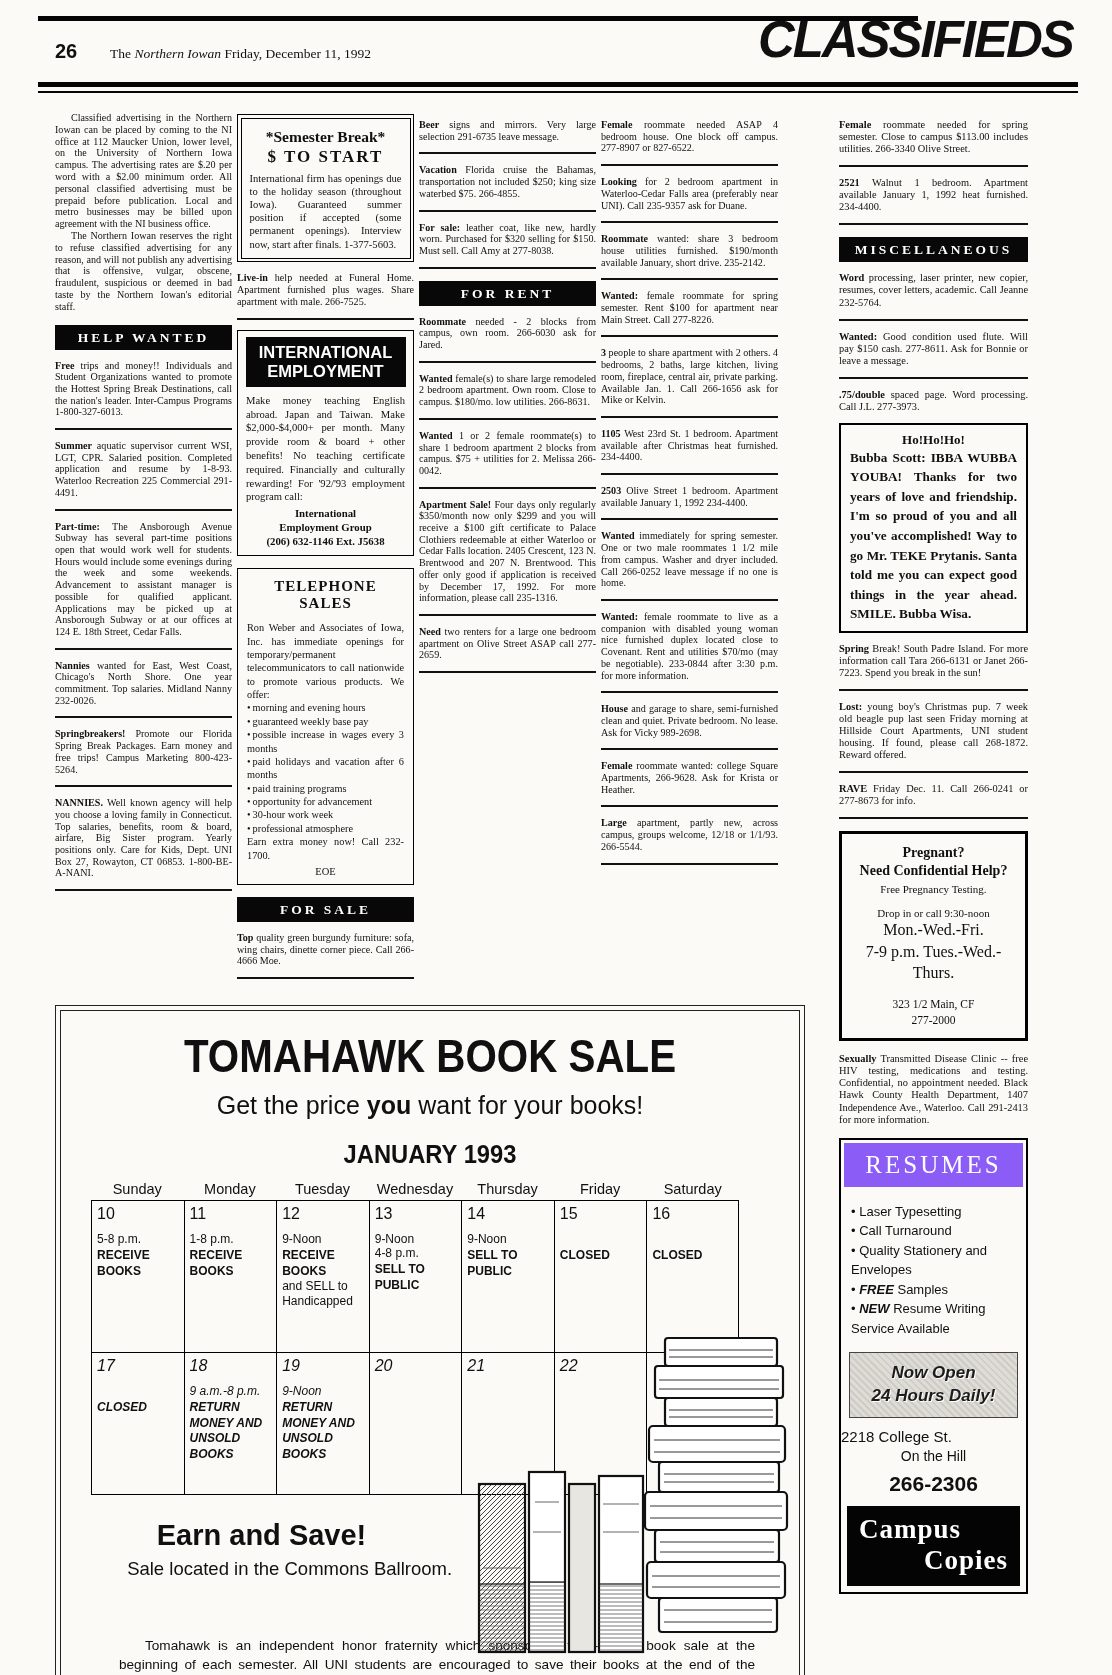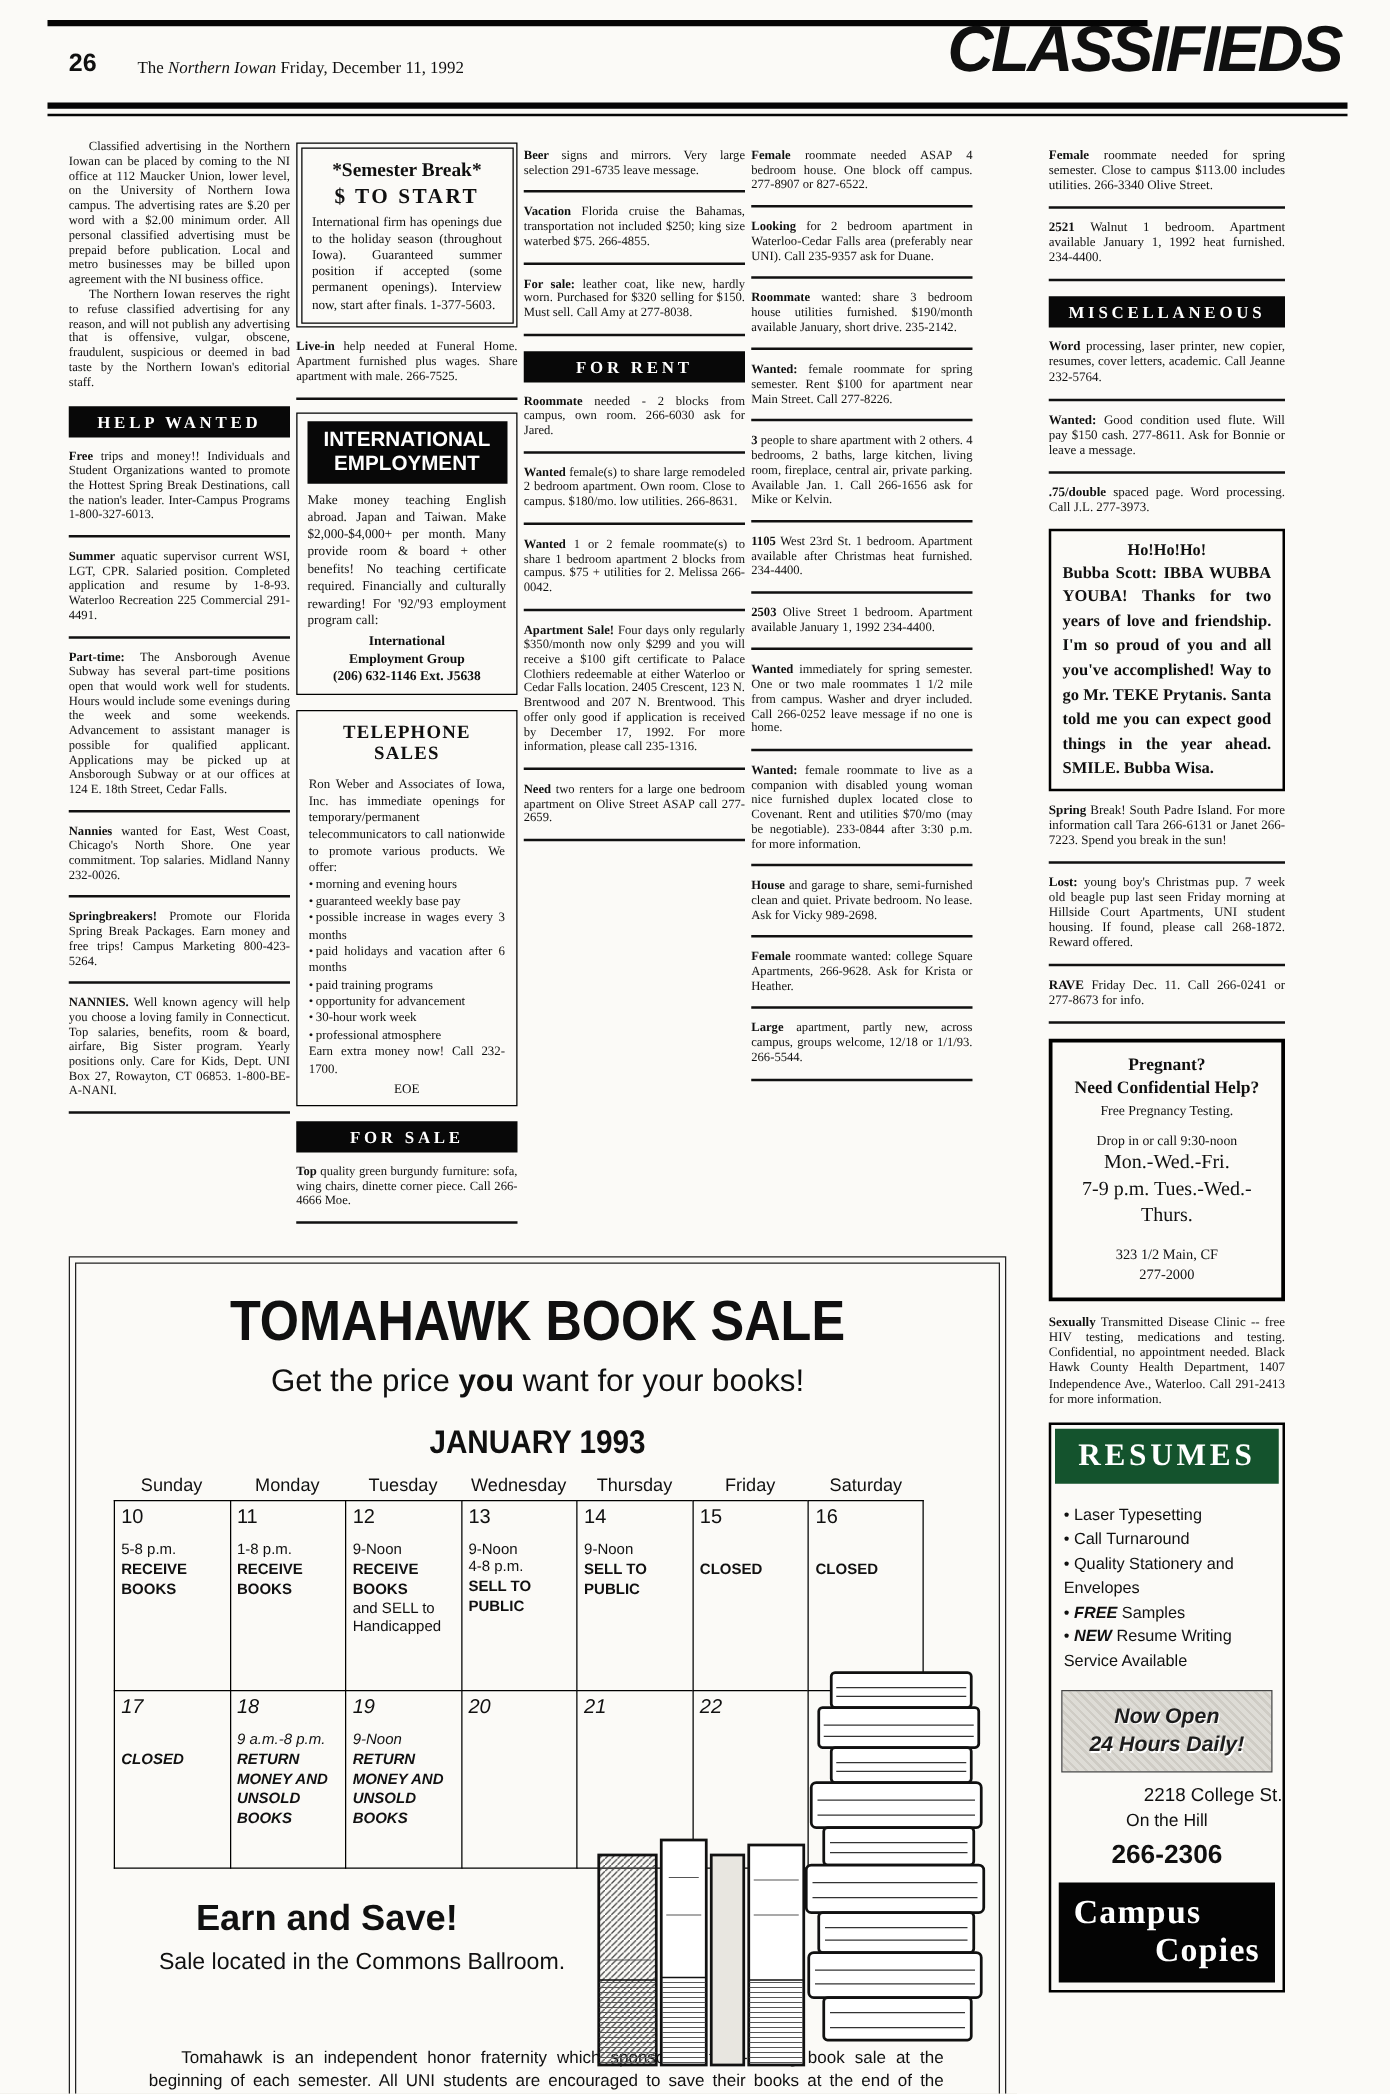--- a/index.html
+++ b/index.html
@@ -62,30 +62,30 @@
   .ho-b{font-weight:bold;font-size:13.2px;line-height:1.48;text-align:justify;}
   
   .pg{border:3px solid #000;padding:10px 6px;margin:12px 0;text-align:center;}
   .pg-1,.pg-2{font-weight:bold;font-size:14px;line-height:1.25;}
   .pg-3{font-size:11px;margin-top:4px;}
   .pg-4{font-size:11px;margin-top:12px;}
   .pg-l{font-size:16px;line-height:1.35;}
   .pg-a{font-size:11.5px;margin-top:12px;line-height:1.4;}
   
   .rs{border:2px solid #000;margin:12px 0 0;}
-  .rs-bn{background:#14532d;color:#fff;text-align:center;font-weight:bold;font-size:25px;
+  .rs-bn{background:#8b5cf6;color:#fff;text-align:center;font-weight:normal;font-size:25px;
          letter-spacing:3px;padding:8px 2px;margin:3px;}
   .rs-ul{padding:12px 6px 4px 10px;font-family:"Liberation Sans","DejaVu Sans",sans-serif;font-size:13px;line-height:1.5;}
   .rs-li::before{content:"• ";}
   .rs-li .em{font-weight:bold;font-style:italic;}
   .rs-open{margin:10px 8px;border:1.5px solid #444;background:
       repeating-linear-gradient(45deg,#dedcd6 0 3px,#cfccc5 3px 5px);
       text-align:center;font-family:"Liberation Sans","DejaVu Sans",sans-serif;font-weight:bold;font-style:italic;
       font-size:17px;line-height:1.35;color:#1c1c1c;padding:9px 2px;text-shadow:1px 1px 0 #fff;}
-  .rs-ad{ text-align:right;font-family:"Liberation Sans","DejaVu Sans",sans-serif;font-size:15px;}
+  .rs-ad{ text-align:left;font-family:"Liberation Sans","DejaVu Sans",sans-serif;font-size:15px;}
   .rs-ad2{text-align:center;font-family:"Liberation Sans","DejaVu Sans",sans-serif;font-size:14px;margin-top:3px;}
   .rs-ph{text-align:center;font-family:"Liberation Sans","DejaVu Sans",sans-serif;font-weight:bold;font-size:21px;margin:8px 0 10px;}
   .cc{background:#040404;color:#fff;margin:6px;padding:8px 12px 10px;}
   .cc-1{font-weight:bold;font-size:27px;letter-spacing:1px;}
   .cc-2{font-weight:bold;font-size:27px;letter-spacing:1px;text-align:right;}
   
   .tmo{border:1.5px solid #222;padding:4px;margin-top:16px;}
   .tmi{border:1px solid #222;padding:16px 18px 14px;position:relative;
        font-family:"Liberation Sans","DejaVu Sans",sans-serif;}
   .tm-title{text-align:center;font-weight:bold;font-size:42px;letter-spacing:0px;transform:scale(.96,1.08);margin:6px 0 10px;}

